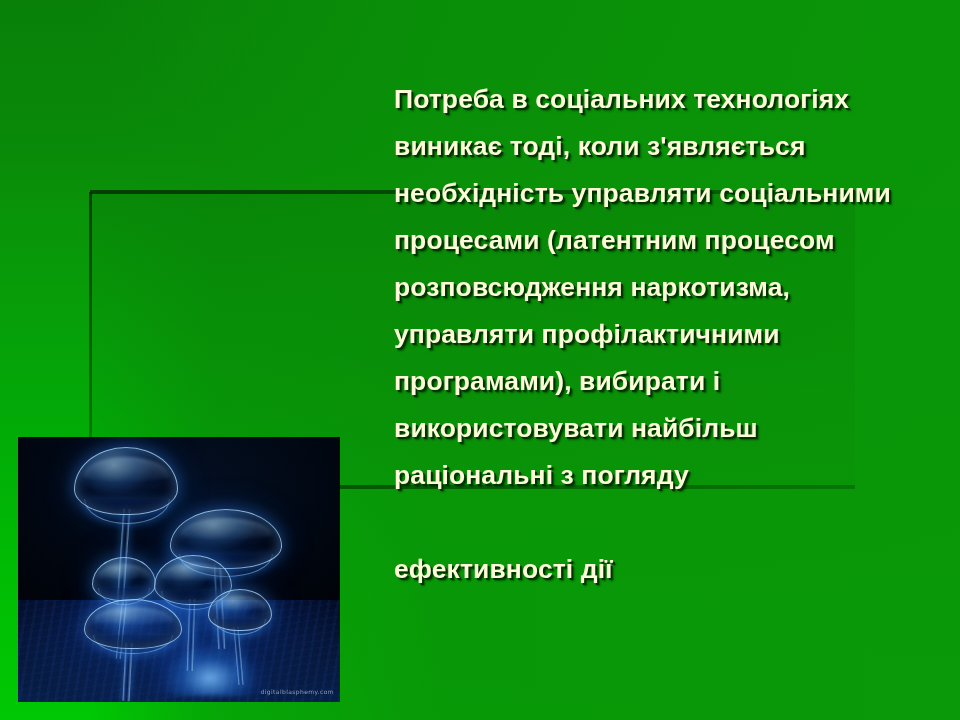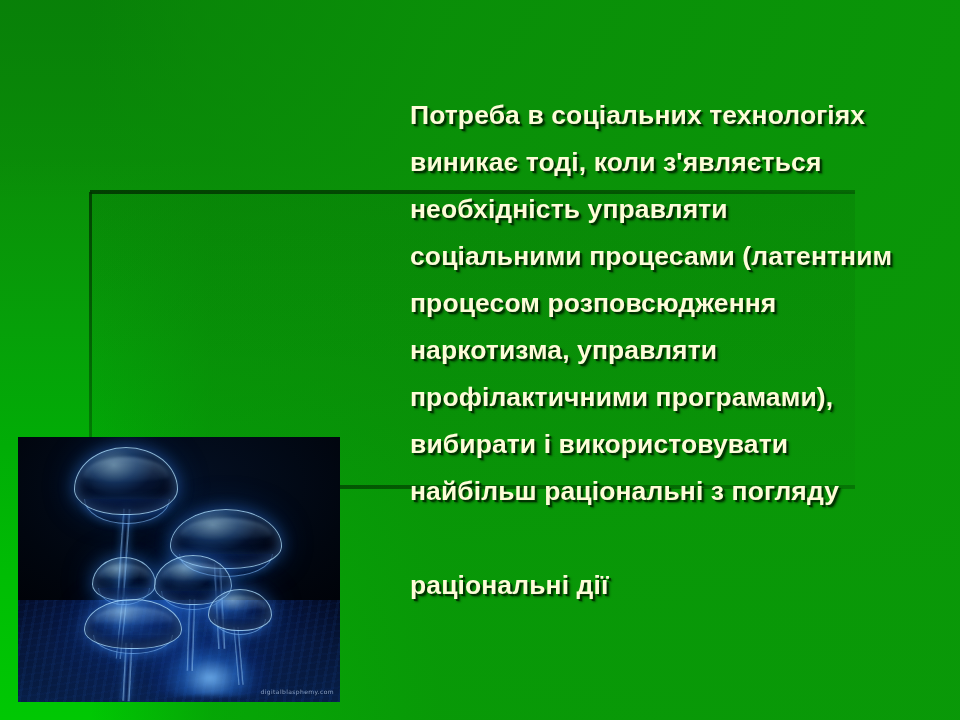--- a/index.html
+++ b/index.html
@@ -204,21 +204,21 @@
   }
 
   
   .text-block {
     position: absolute;
     left: 394px;
     top: 76px;
     width: 520px;
   }
   .text-block p {
-    margin: 16px;
+    margin: 0;
     font-size: 26.5px;
     line-height: 47px;
     font-weight: bold;
     color: #FDFCD8;
     text-shadow:
       2px 2px 0 rgba(0,46,0,0.85),
       3px 3px 2px rgba(0,32,0,0.55);
     letter-spacing: 0.1px;
   }
   .text-block p.second {
@@ -273,16 +273,16 @@
       <div class="stem"></div>
       <div class="gill"></div>
       <div class="cap"></div>
     </div>
 
     <div class="watermark">digitalblasphemy.com</div>
   </div>
 
   <div class="text-block">
     <p class="first">Потреба в соціальних технологіях виникає тоді, коли з'являється необхідність управляти соціальними процесами (латентним процесом розповсюдження наркотизма, управляти профілактичними програмами), вибирати і використовувати найбільш раціональні з погляду</p>
-    <p class="second">раціональні дії</p>
+    <p class="second">ефективності дії</p>
   </div>
 
 </div>
 
 </body></html>

